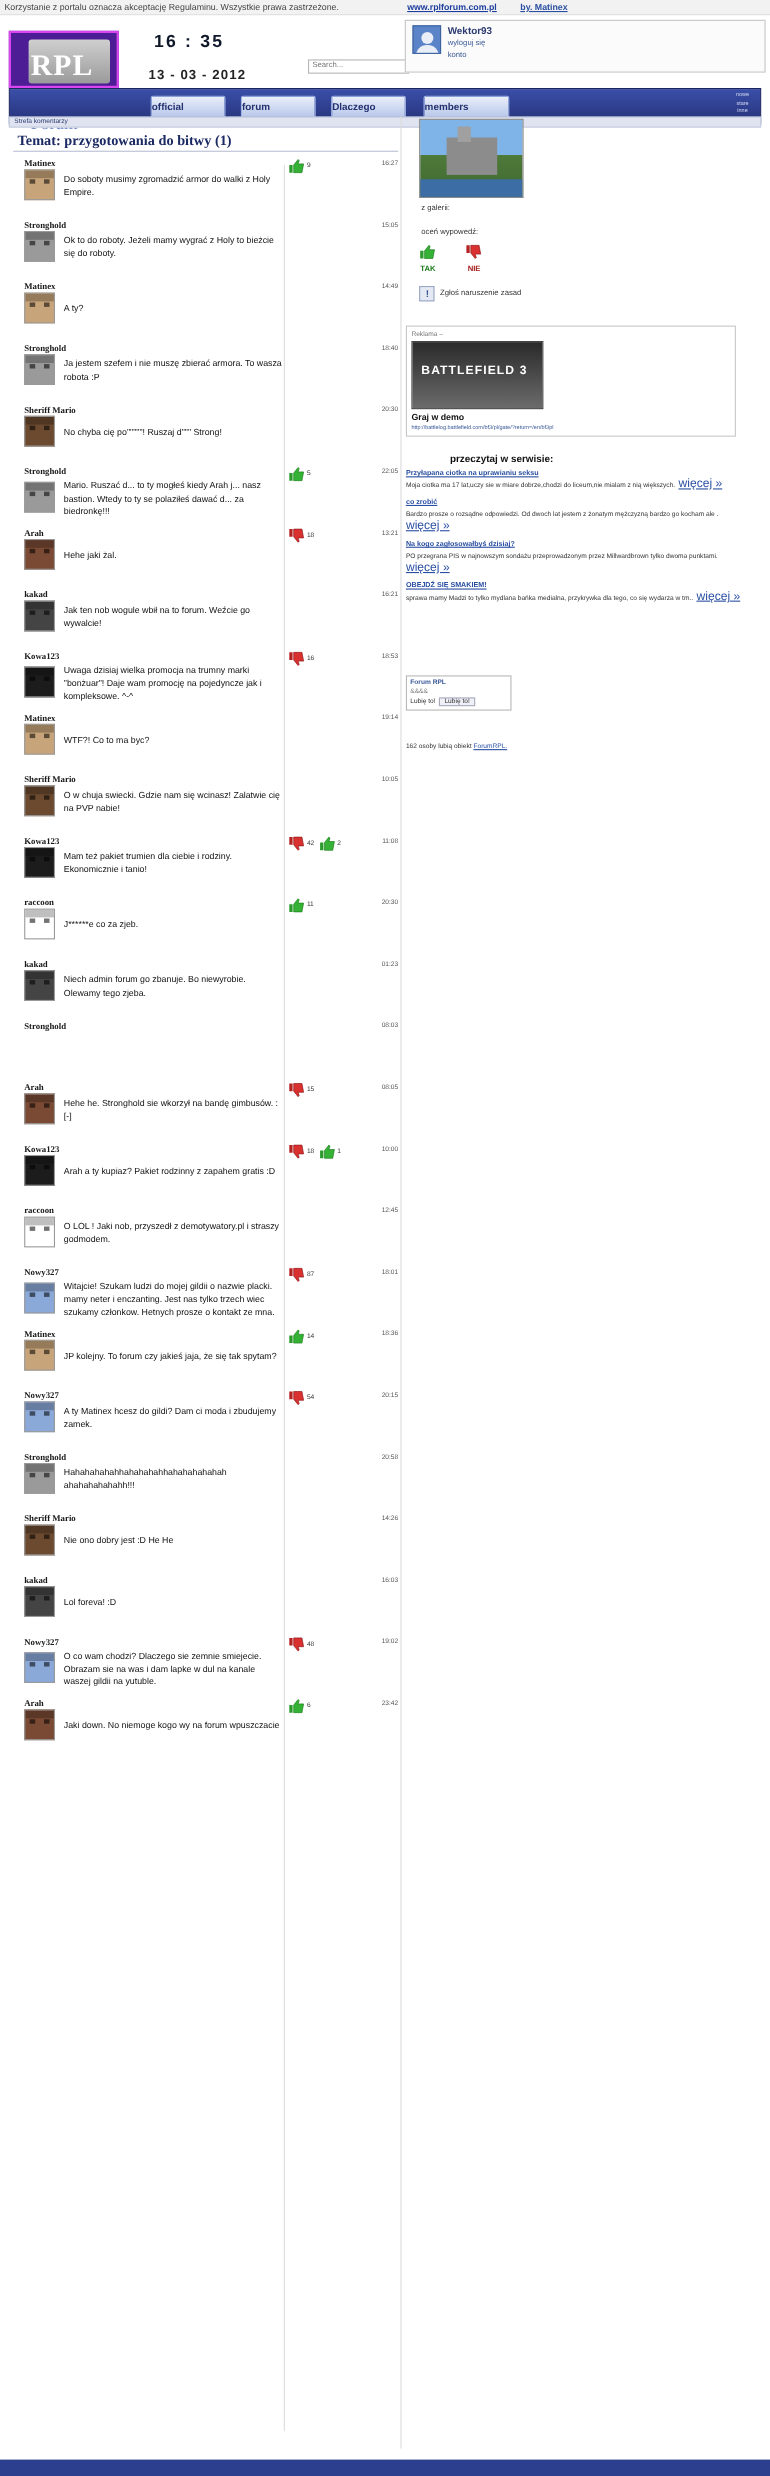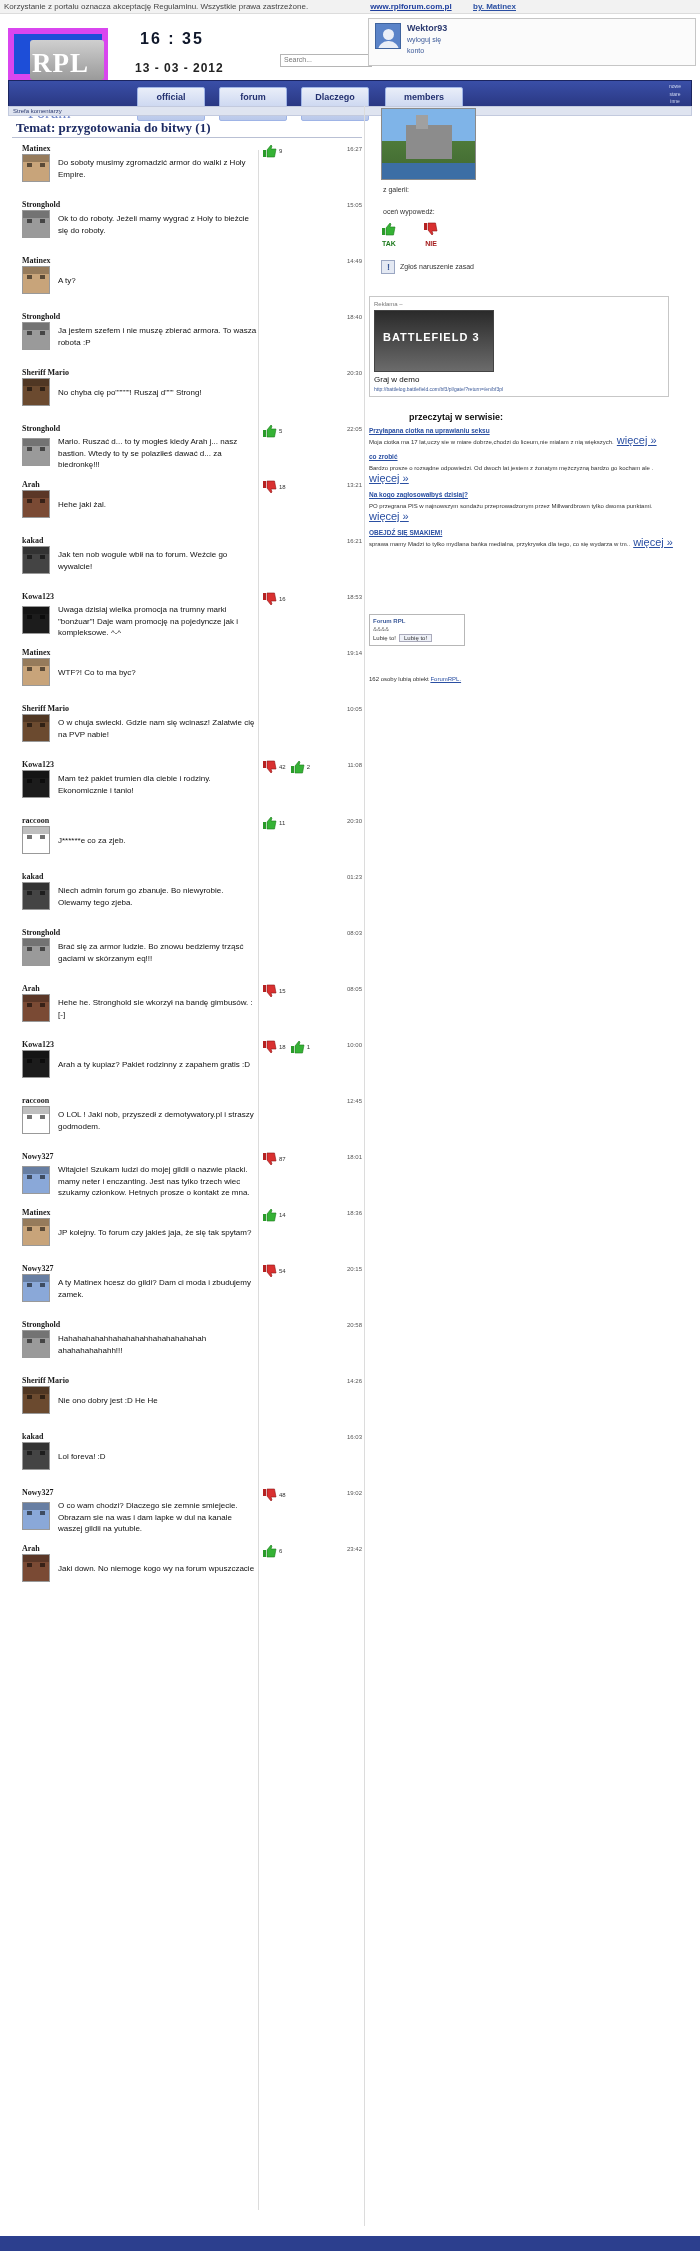--- a/index.html
+++ b/index.html
@@ -19,21 +19,21 @@
     font-size:8px; color:#444; padding:2px 4px; display:flex; gap:4px; align-items:center;
   }
   .topbar a { color:#2a4fa2; text-decoration:underline; }
   .topbar .center-link { margin-left:58px; color:#1f3f9e; font-weight:bold; font-size:8px; }
   .topbar .right-link { margin-left:auto; margin-right:180px; color:#2a4fa2; font-weight:bold; font-size:8px;}
 
   
   .header { position:relative; height:105px; background:#fff; }
   .logo-box {
     position:absolute; left:8px; top:14px; width:100px; height:52px;
-    background:#1d4ed8; border:6px solid #d946ef;padding-left:16px;
+    background:#4c1d95; border:2px solid #d946ef;padding-left:16px;
   }
   .logo-inner {
     position:absolute; left:16px; top:6px; width:74px; height:40px;
     background:linear-gradient(180deg,#cfcfcf,#9a9a9a);
     border-radius:3px;
   }
   .logo-text {
     position:absolute; left:18px; top:14px; font-size:27px; font-weight:bold;
     color:#ffffff; letter-spacing:1px; font-family:"Liberation Serif", serif;
   }
@@ -74,23 +74,23 @@
   .uname { font-size:9px; font-weight:bold; color:#2b3a70; }
   .ulinks { font-size:7px; color:#3b5998; margin-top:2px; line-height:1.3; }
 
   
   .navbar {
     position:absolute; left:8px; top:66px; width:684px; height:33px;
     background:linear-gradient(180deg,#3a4fa8,#26327a);
     border:1px solid #1b2560;
   }
   .navitem {
-    position:absolute; top:6px; height:34px; border:1px solid #9fb4e6;
+    position:absolute; top:6px; height:20px; border:1px solid #9fb4e6;
     background:linear-gradient(180deg,#e9eef9,#b9c8ea);
-    color:#23306f; font-size:9px; font-weight:bold; text-align:center; line-height:19px;
+    color:#23306f; font-size:9px; font-weight:bold; text-align:left; line-height:19px;
     border-radius:2px;
   }
   .n1 { left:128px; width:68px; }
   .n2 { left:210px; width:68px; }
   .n3 { left:292px; width:68px; }
   .n4 { left:376px; width:78px; }
   .navsmall {
     position:absolute; right:4px; top:2px; width:24px; font-size:5px; color:#cfd8f2; line-height:1.5;
     text-align:center;
   }
@@ -161,21 +161,21 @@
   .adbox {
     position:absolute; left:369px; top:296px; width:300px; border:1px solid #c7c7c7; background:#fff; padding:4px;
   }
   .ad-head { font-size:6px; color:#777; margin-bottom:3px; }
   .ad-banner {
     width:120px; height:62px; background:linear-gradient(180deg,#2a2a2a,#6b6b6b);
     position:relative; border:1px solid #444; margin-bottom:3px;text-decoration:underline;
   }
   .ad-banner .bf { position:absolute; left:8px; top:20px; font-size:11px; font-weight:bold; color:#fff;
     letter-spacing:1px; font-family:"Liberation Sans", sans-serif;}
-  .ad-cta { font-size:8px; font-weight:normal; color:#111; margin-bottom:2px;}
+  .ad-cta { font-size:8px; font-weight:bold; color:#111; margin-bottom:2px;}
   .ad-url { font-size:5px; color:#3b5998; }
 
   .readmore { position:absolute; left:369px; top:412px; width:310px; }
   .rm-title { font-size:9px; font-weight:bold; color:#111; margin-bottom:5px;padding-left:40px; }
   .rm-item { margin-bottom:7px; }
   .rm-h { font-size:6.5px; color:#2a4fa2; font-weight:bold; text-decoration:underline; display:block; }
   .rm-p { font-size:6px; color:#333; line-height:1.35; }
   .rm-more { color:#2a4fa2; text-decoration:underline; }
 
   .fbbox {
@@ -482,28 +482,20 @@
             <span style="position:absolute;left:4px;top:8px;width:5px;height:4px;background:rgba(0,0,0,.55)"></span>
             <span style="position:absolute;right:4px;top:8px;width:5px;height:4px;background:rgba(0,0,0,.55)"></span>
             <span style="position:absolute;left:0;top:0;width:100%;height:7px;background:rgba(0,0,0,.25)"></span>
           </div>
           <div class="ptext">Niech admin forum go zbanuje. Bo niewyrobie. Olewamy tego zjeba.</div>
         </div>
         <div class="timestamp">01:23</div>
       </div>
       <div class="post">
         <div class="post-author">Stronghold</div>
-        <div class="post-body">
-          <div class="pavatar" style="background: rgb(154, 154, 154);">
-            <span style="position:absolute;left:4px;top:8px;width:5px;height:4px;background:rgba(0,0,0,.55)"></span>
-            <span style="position:absolute;right:4px;top:8px;width:5px;height:4px;background:rgba(0,0,0,.55)"></span>
-            <span style="position:absolute;left:0;top:0;width:100%;height:7px;background:rgba(0,0,0,.25)"></span>
-          </div>
-          <div class="ptext">Brać się za armor ludzie. Bo znowu bedziemy trząsć gaciami w skórzanym eq!!!</div>
-        </div>
         <div class="timestamp">08:03</div>
       </div>
       <div class="post">
         <div class="post-author">Arah</div>
         <div class="post-body">
           <div class="pavatar" style="background: rgb(122, 74, 52);">
             <span style="position:absolute;left:4px;top:8px;width:5px;height:4px;background:rgba(0,0,0,.55)"></span>
             <span style="position:absolute;right:4px;top:8px;width:5px;height:4px;background:rgba(0,0,0,.55)"></span>
             <span style="position:absolute;left:0;top:0;width:100%;height:7px;background:rgba(0,0,0,.25)"></span>
           </div>

